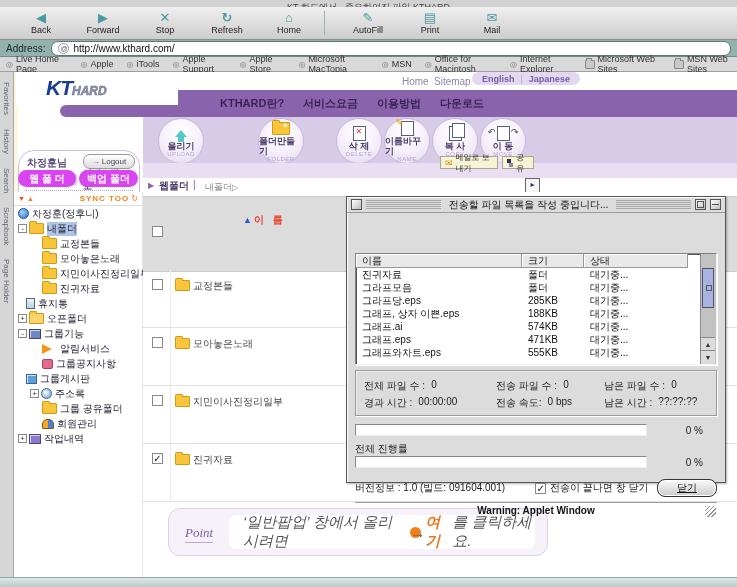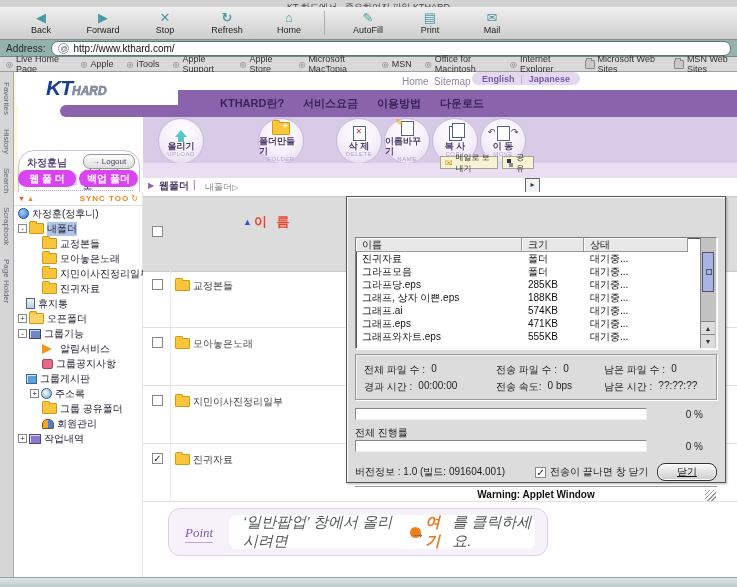--- a/index.html
+++ b/index.html
@@ -156,21 +156,21 @@
   .t-work{width:12px;height:10px;background:#8a7ac8;border:1px solid #55438a;box-sizing:border-box;box-shadow:inset 1px 1px 0 #d8d0ee;}
   .t-open{background:#fcd46a;}
 
   
   #main-list{left:143px;top:192px;width:594px;height:395px;background:#fff;}
   #list-header{position:absolute;left:0;top:4px;width:594px;height:74px;background:#dcdcdc;
                border-top:1px solid #cacaca;border-bottom:1px solid #cacaca;}
   #hdr-cb{left:9px;top:29px;}
   #hdr-sort{left:100px;top:16px;display:flex;align-items:center;gap:2px;}
   #hdr-sort .tri{font-size:9px;color:#3355cc;}
-  #hdr-sort .nm{font-size:13px;font-weight:bold;color:#e8432c;letter-spacing:3px;}
+  #hdr-sort .nm{font-size:10px;font-weight:bold;color:#e8432c;letter-spacing:3px;}
   .cb{width:11px;height:11px;background:#fff;border:1px solid #888;box-sizing:border-box;
       font-size:10px;line-height:9px;text-align:center;color:#222;}
   #list-rows{position:absolute;left:0;top:78px;width:594px;}
   .list-row{height:57px;border-bottom:1px solid #e2e2e2;position:relative;}
   .list-row .cb{position:absolute;left:9px;top:9px;}
   .row-sep{position:absolute;left:27px;top:0;bottom:0;width:1px;background:#ececec;}
   .list-row .fold-ic{position:absolute;left:32px;top:10px;}
   .row-label{position:absolute;left:50px;top:9px;font-size:10px;color:#444;}
 
   
@@ -581,20 +581,28 @@
       <span>‘일반팝업’ 창에서 올리시려면 </span>
       <span id="point-arrow">→</span>
       <span id="point-link">여기</span>
       <span>를 클릭하세요.</span>
     </div>
   </div>
 
   <div class="abs" id="bottom-bar"></div>
 
   <div class="abs" id="dialog">
+    <div id="dlg-title">
+      <span class="win-box"></span>
+      <span class="stripes"></span>
+      <span id="dlg-title-text">전송할 파일 목록을 작성 중입니다...</span>
+      <span class="stripes"></span>
+      <span class="win-box zoom"></span>
+      <span class="win-box coll"></span>
+    </div>
     <div id="dlg-body">
       <div id="file-frame">
         <div id="file-cols">
             <span class="fcol" style="width: 166px;">이름</span>
             <span class="fcol" style="width: 62px;">크기</span>
             <span class="fcol" style="width: 104px;">상태</span>
           </div>
         <div id="file-rows">
             <div class="file-row">
               <span class="fcell" style="width: 166px;">진귀자료</span>

